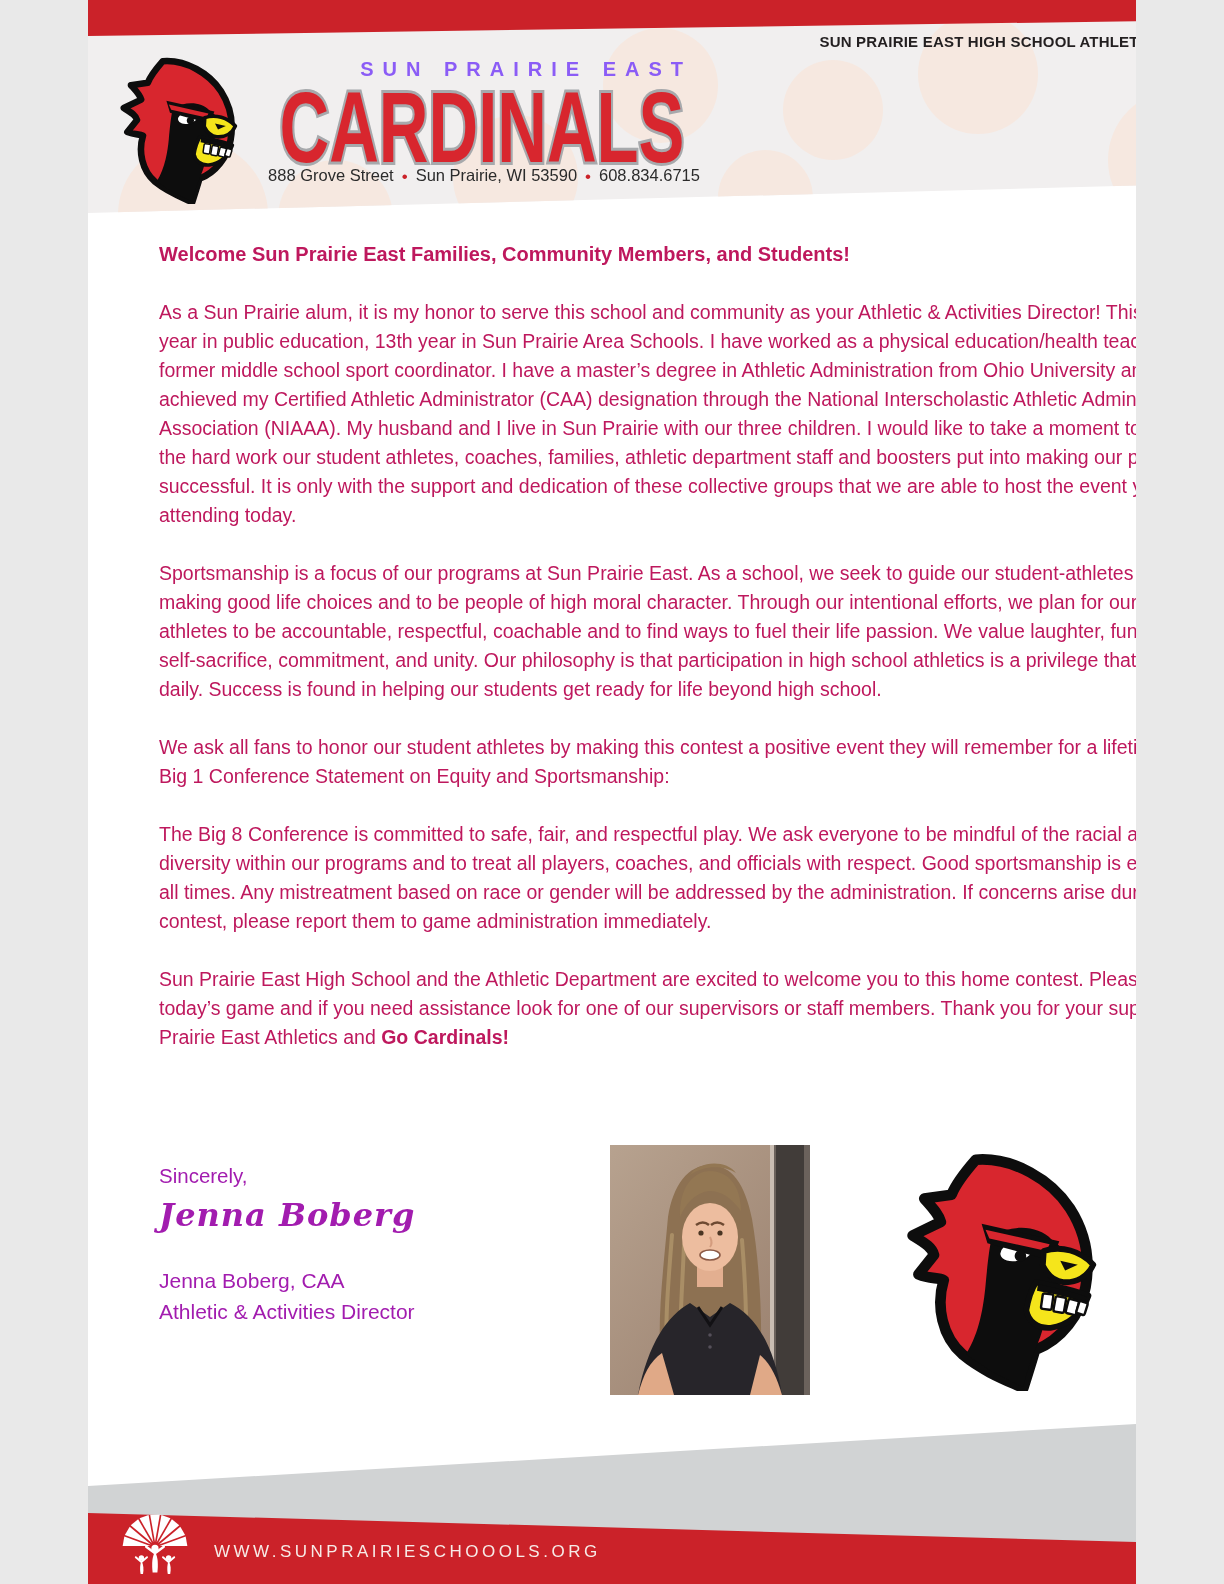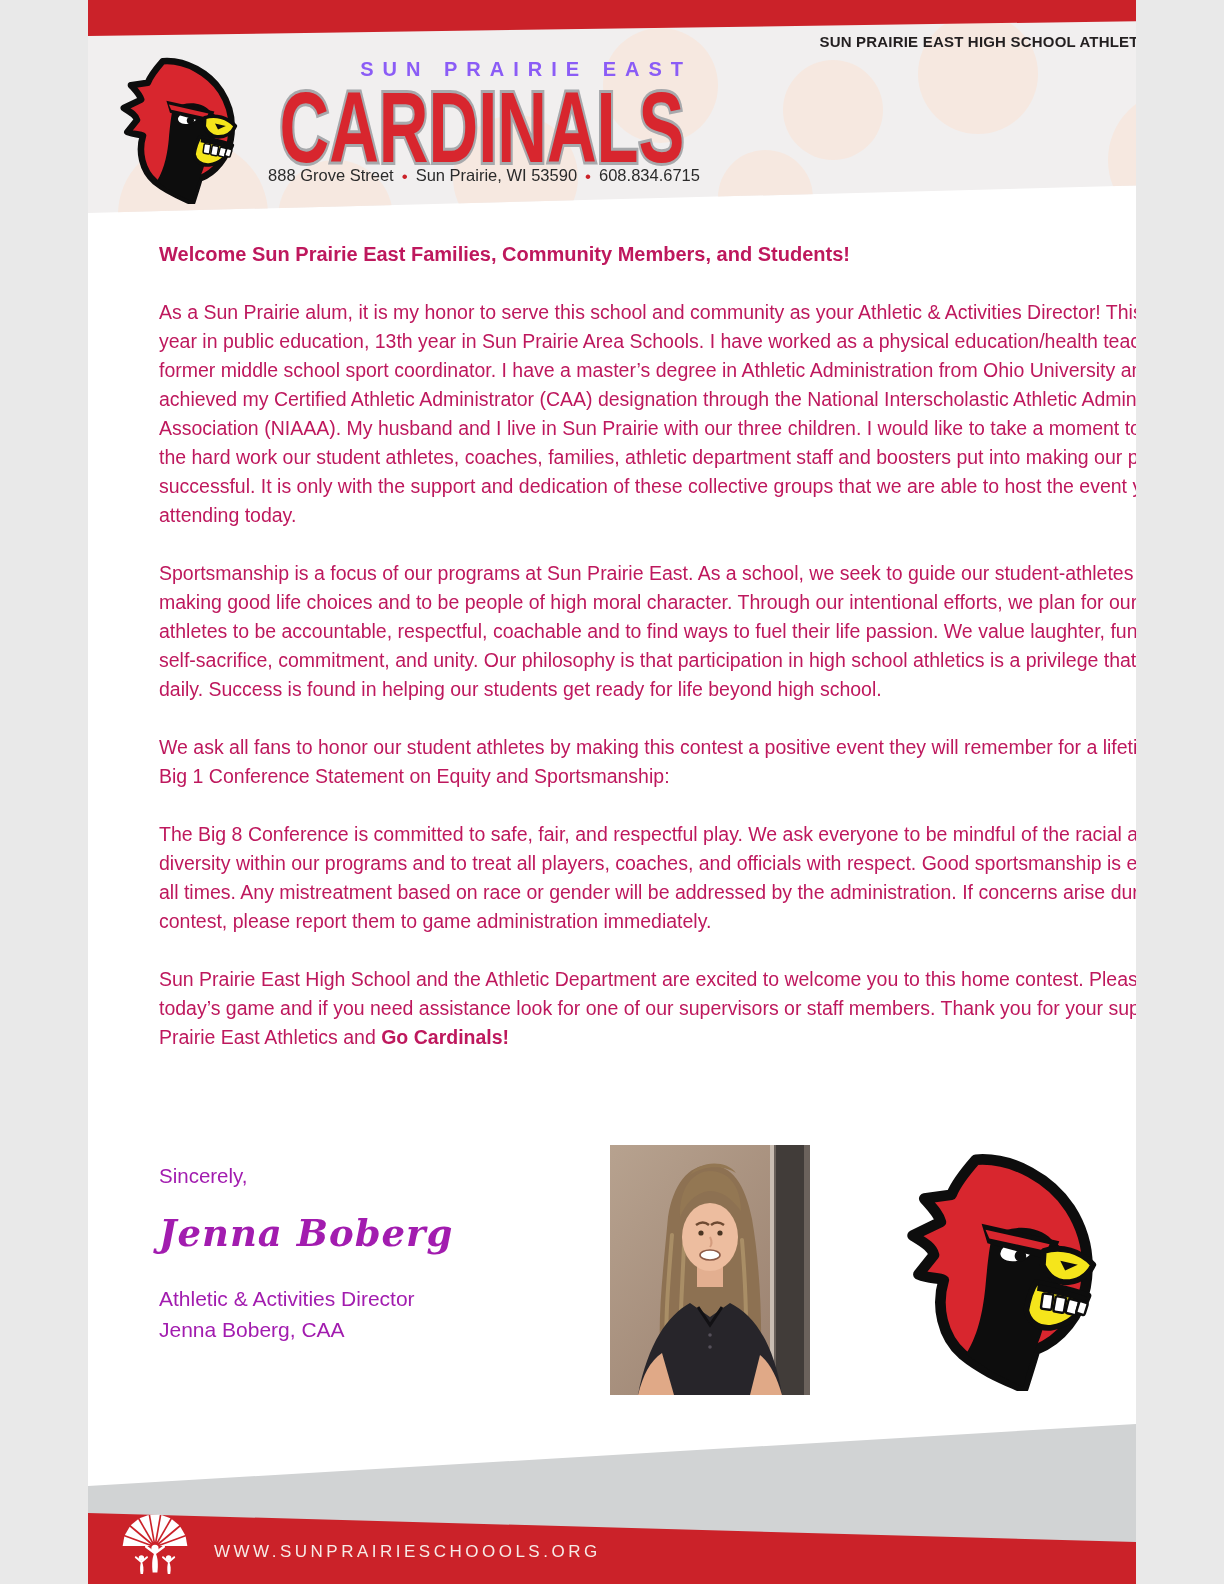--- a/index.html
+++ b/index.html
@@ -34,21 +34,21 @@
   
   .main{position:absolute;left:71px;top:240px;width:1082px;color:#be185d;
         font-size:19.5px;line-height:29px;}
   .main h1{font-size:20px;line-height:29px;margin:0 0 29px 0;}
   .main p{margin:0 0 29px 0;}
   .main p.quote{}
 
   
   .sig{position:absolute;left:71px;top:1162px;color:#a21caf;font-size:20.5px;line-height:28px;}
   .sig .script{font-family:"DejaVu Serif",serif;font-style:italic;font-weight:bold;
-               font-size:37px;letter-spacing:1px;margin-top:29px;}
+               font-size:32px;letter-spacing:1px;margin-top:11px;}
   .sig .name-block{margin-top:36px;font-size:21px;line-height:31px;}
 
   
   .photo{position:absolute;left:522px;top:1145px;width:200px;height:250px;margin:0;}
 
   
   .big-cardinal{position:absolute;left:812px;top:1148px;width:204px;height:243px;}
 
   
   .f-gray{position:absolute;left:0;top:1424px;width:100%;height:160px;background:#d1d3d4;
@@ -135,22 +135,22 @@
     <p>Sportsmanship is a focus of our programs at Sun Prairie East. As a school, we seek to guide our student-athletes through making good life choices and to be people of high moral character. Through our intentional efforts, we plan for our student-athletes to be accountable, respectful, coachable and to find ways to fuel their life passion. We value laughter, fun, integrity, self-sacrifice, commitment, and unity. Our philosophy is that participation in high school athletics is a privilege that is earned daily. Success is found in helping our students get ready for life beyond high school.</p>
     <p>We ask all fans to honor our student athletes by making this contest a positive event they will remember for a lifetime. The Big 1 Conference Statement on Equity and Sportsmanship:</p>
     <p class="quote">The Big 8 Conference is committed to safe, fair, and respectful play. We ask everyone to be mindful of the racial and gender diversity within our programs and to treat all players, coaches, and officials with respect. Good sportsmanship is expected at all times. Any mistreatment based on race or gender will be addressed by the administration. If concerns arise during the contest, please report them to game administration immediately.</p>
     <p><span>Sun Prairie East High School and the Athletic Department are excited to welcome you to this home contest. Please enjoy today’s game and if you need assistance look for one of our supervisors or staff members. Thank you for your support of Sun Prairie East Athletics and </span><strong>Go Cardinals!</strong></p>
   </main>
 
   <section class="sig">
     <div>Sincerely,</div>
     <div class="script">Jenna Boberg</div>
     <div class="name-block">
+      <div>Jenna Boberg, CAA</div>
       <div>Athletic &amp; Activities Director</div>
-      <div>Jenna Boberg, CAA</div>
     </div>
   </section>
 
   <figure class="photo">
     <svg viewBox="0 0 200 250" width="200" height="250">
       <defs>
         <linearGradient id="wallgrad" x1="0" y1="0" x2="1" y2="1">
           <stop offset="0" stop-color="#b7a28f"></stop>
             <stop offset="1" stop-color="#977d6b"></stop>
         </linearGradient>

